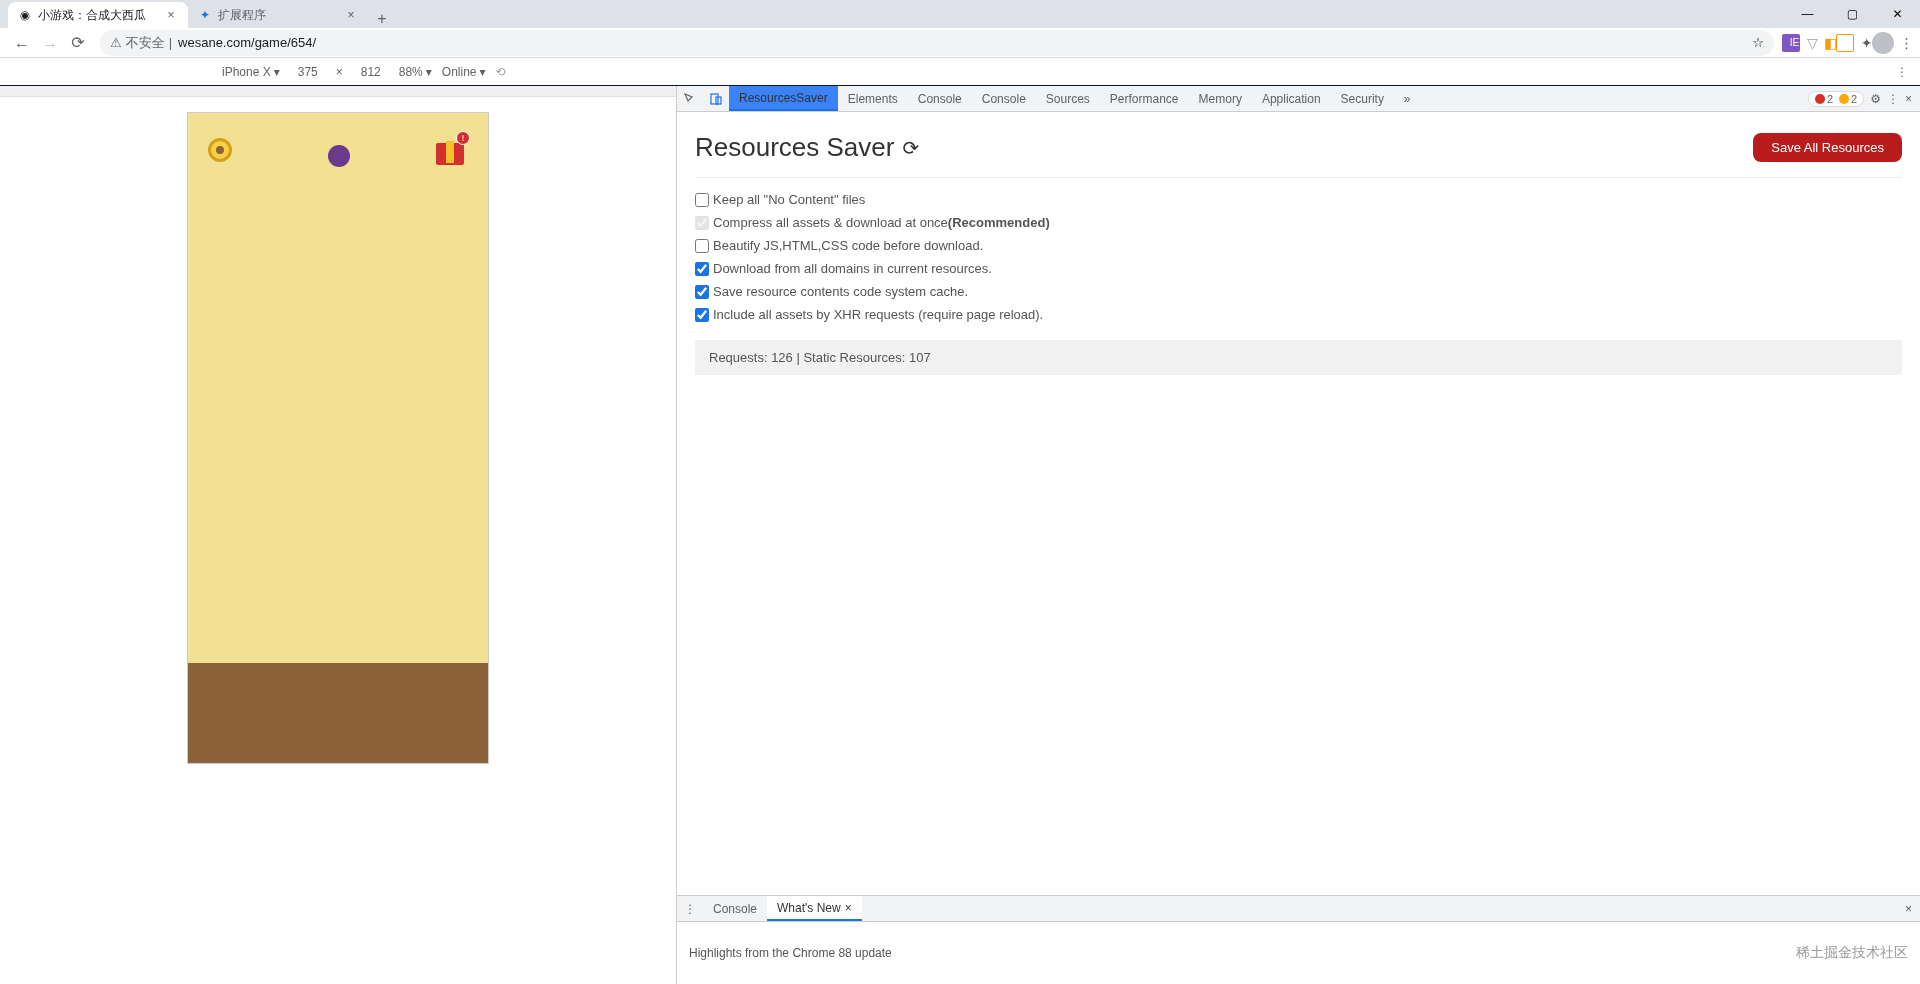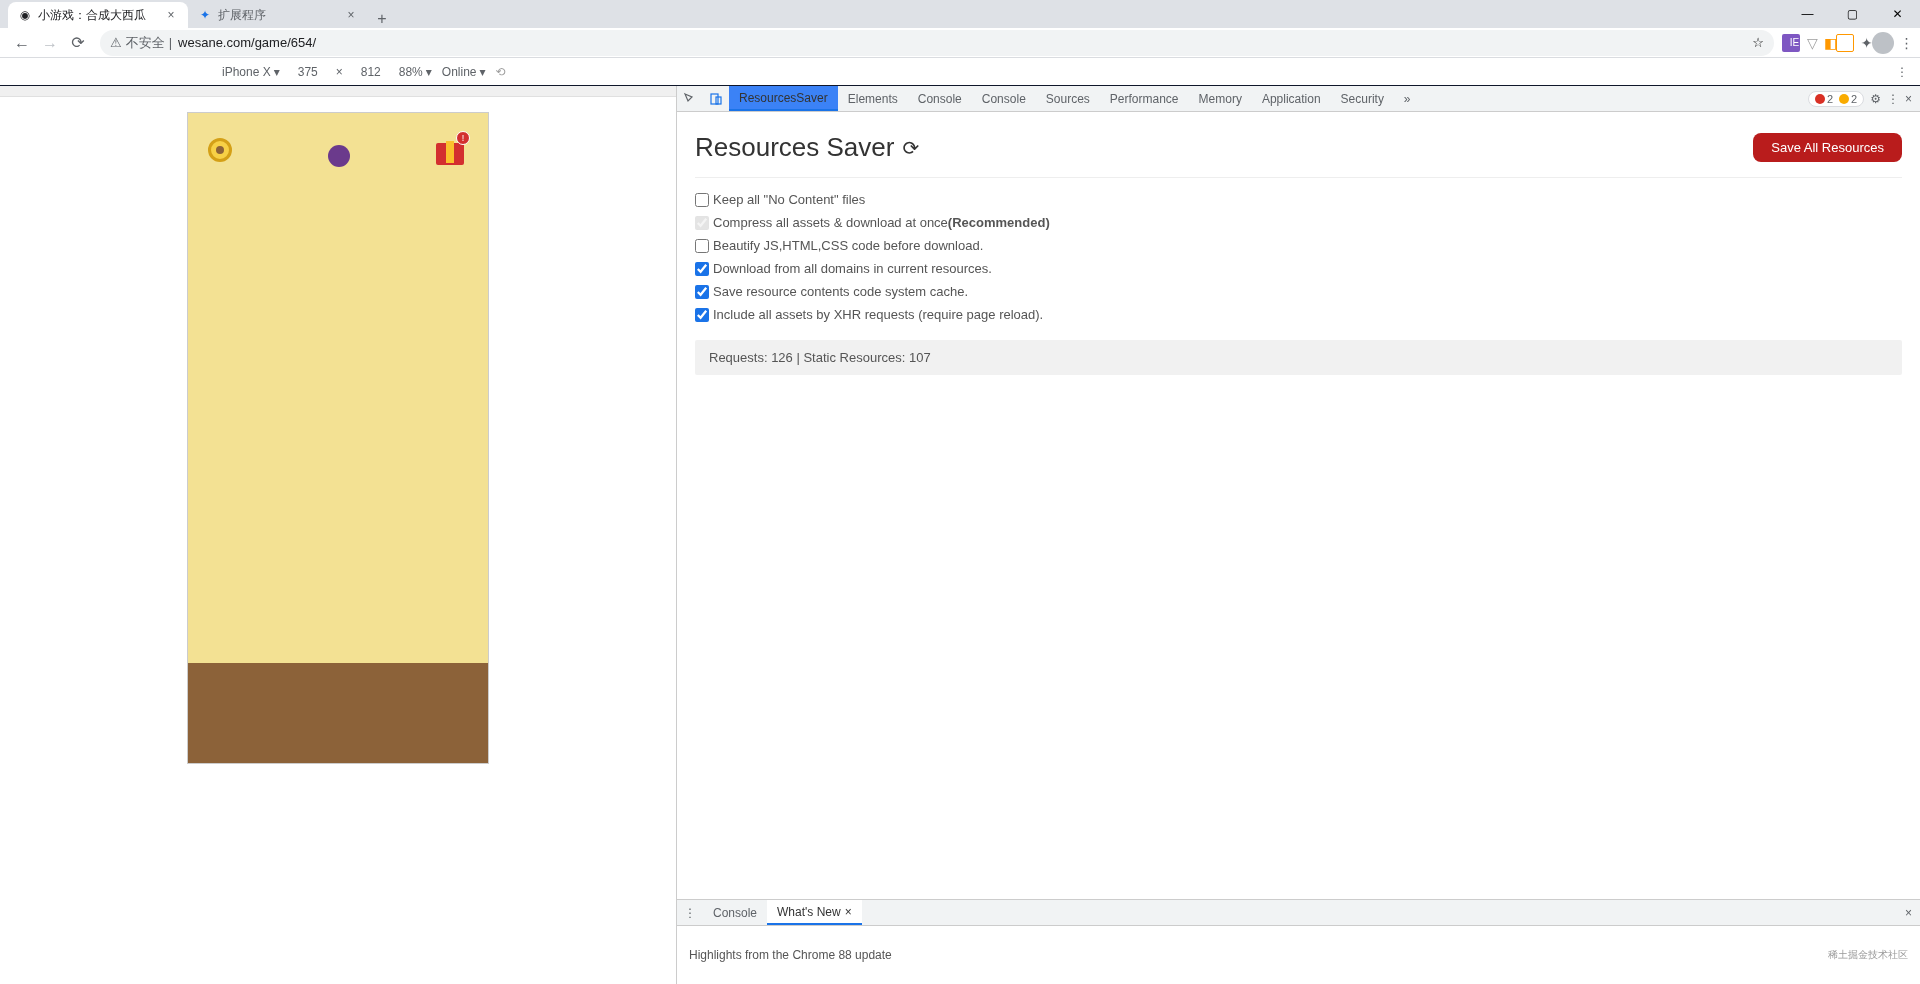--- a/index.html
+++ b/index.html
@@ -71,21 +71,21 @@
 .opt-row input[type=checkbox] { margin-right: 4px; width: 14px; height: 14px; }
 .opt-row .bold { font-weight: 600; }
 .status-box { background: #f1f1f1; padding: 10px 14px; font-size: 13px; color: #555; margin-top: 18px; border-radius: 2px; }
 
 
 .drawer { border-top: 1px solid #ccc; background: #fff; }
 .drawer-tabs { height: 26px; display: flex; align-items: center; font-size: 12px; color: #5f6368; border-bottom: 1px solid #ccc; background: #f1f3f4; }
 .drawer-tab { padding: 0 10px; height: 100%; display: flex; align-items: center; cursor: pointer; }
 .drawer-tab.active { color: #333; border-bottom: 2px solid #1a73e8; background: #fff; }
 .drawer-body { padding: 22px 12px; font-size: 12px; color: #555; display: flex; align-items: center; justify-content: space-between; }
-.watermark { font-size: 10px; color: #999; }
+.watermark { font-size: 14px; color: #999; }
 </style>
 </head>
 <body>
 
 <div class="tab-bar">
   <div class="tab active">
     <span class="tab-favicon">◉</span>
     <span class="tab-title">小游戏：合成大西瓜</span>
     <span class="tab-close">×</span>
   </div>

